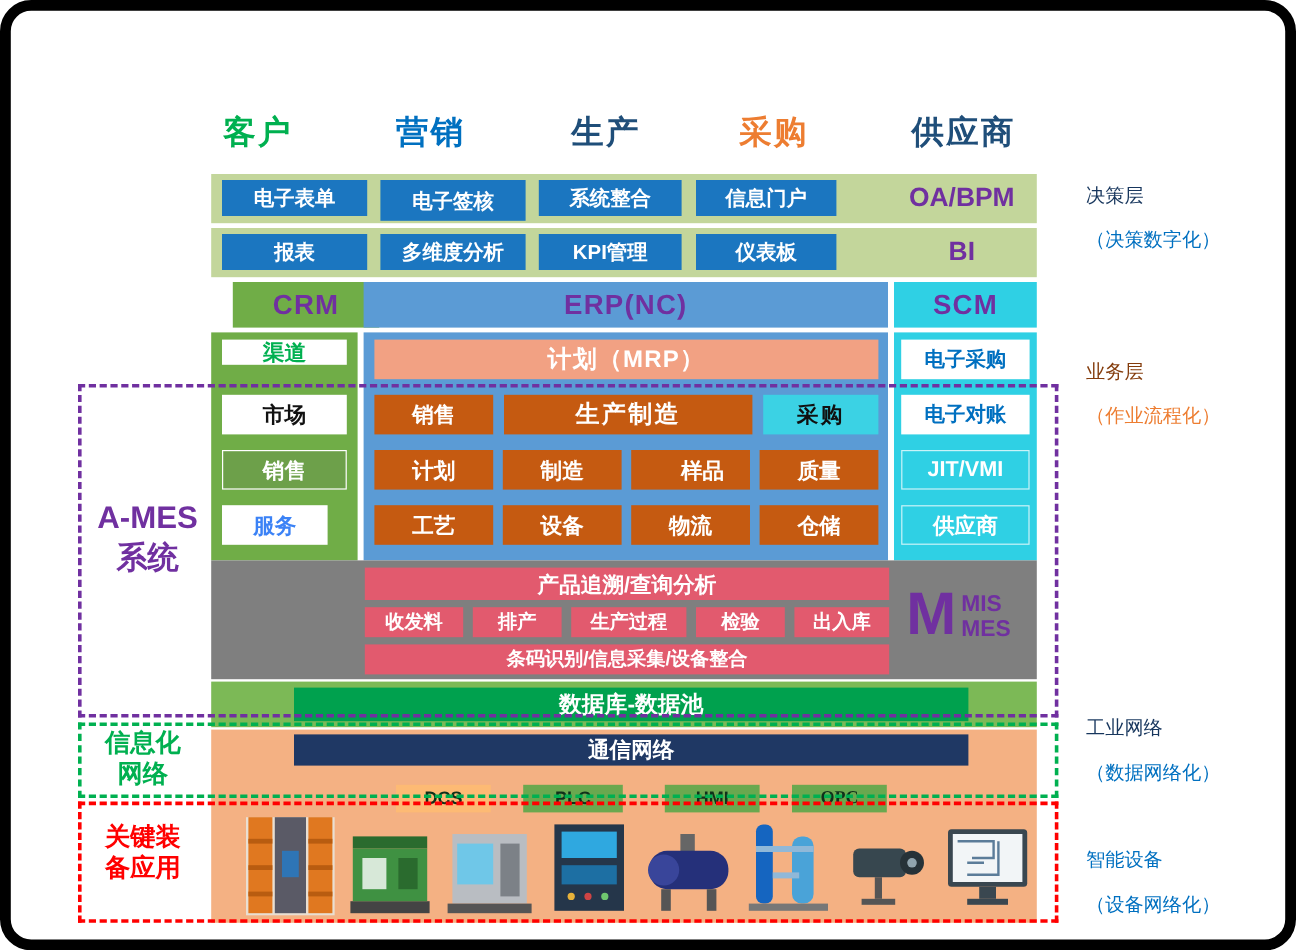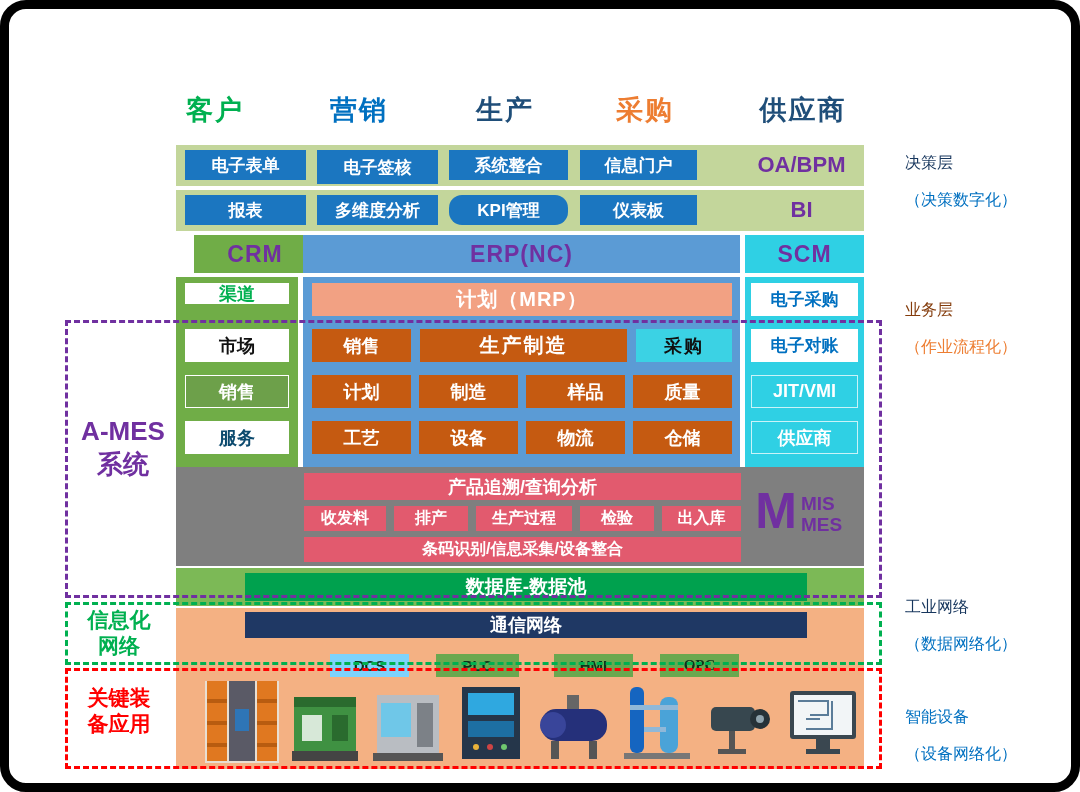--- a/index.html
+++ b/index.html
@@ -37,36 +37,36 @@
   <div class="abs band" style="left:167px;top:136px;width:688px;height:41px;"></div>
   <div class="abs c btn-blue" style="left:176px;top:141px;width:121px;height:30px;">电子表单</div>
   <div class="abs c btn-blue" style="left:308px;top:141px;width:121px;height:34px;">电子签核</div>
   <div class="abs c btn-blue" style="left:440px;top:141px;width:119px;height:30px;">系统整合</div>
   <div class="abs c btn-blue" style="left:571px;top:141px;width:117px;height:30px;">信息门户</div>
   <div class="abs c purple-lbl" style="left:730px;top:138px;width:125px;height:36px;">OA/BPM</div>
 
   <div class="abs band" style="left:167px;top:181px;width:688px;height:41px;"></div>
   <div class="abs c btn-blue" style="left:176px;top:186px;width:121px;height:30px;">报表</div>
   <div class="abs c btn-blue" style="left:308px;top:186px;width:121px;height:30px;">多维度分析</div>
-  <div class="abs c btn-blue" style="left:440px;top:186px;width:119px;height:30px;border-radius:13px;">KPI管理</div>
+  <div class="abs c btn-blue" style="left:440px;top:186px;width:119px;height:30px;">KPI管理</div>
   <div class="abs c btn-blue" style="left:571px;top:186px;width:117px;height:30px;">仪表板</div>
   <div class="abs c purple-lbl" style="left:730px;top:183px;width:125px;height:36px;">BI</div>
 
   <div class="abs c sys-title" style="left:167px;top:226px;width:122px;height:38px;background:#70ad47;margin-left:18px;">CRM</div>
   <div class="abs c sys-title" style="left:294px;top:226px;width:437px;height:38px;background:#5b9bd5;">ERP(NC)</div>
   <div class="abs c sys-title" style="left:736px;top:226px;width:119px;height:38px;background:#2fd0e4;text-align:right;">SCM</div>
 
   <div class="abs" style="left:167px;top:268px;width:122px;height:190px;background:#70ad47;"></div>
   <div class="abs" style="left:294px;top:268px;width:437px;height:190px;background:#5b9bd5;"></div>
   <div class="abs" style="left:736px;top:268px;width:119px;height:190px;background:#2fd0e4;"></div>
 
   <div class="abs c box-white" style="left:176px;top:274px;width:104px;height:21px;color:#00b050;">渠道</div>
   <div class="abs c box-white" style="left:176px;top:320px;width:104px;height:33px;color:#111;">市场</div>
   <div class="abs c" style="left:176px;top:366px;width:104px;height:33px;background:#6da04a;border:1px solid #fff;color:#fff;font-weight:bold;font-size:18px;">销售</div>
-  <div class="abs c box-white" style="left:176px;top:412px;width:104px;height:33px;color:#0c4a6e;">服务</div>
+  <div class="abs c box-white" style="left:176px;top:412px;width:88px;height:33px;color:#3b82f6;">服务</div>
 
   <div class="abs c" style="left:303px;top:274px;width:420px;height:33px;background:#f2a183;color:#fff;font-weight:bold;font-size:20px;letter-spacing:1px;">计划（MRP）</div>
 
   <div class="abs c btn-orange" style="left:303px;top:320px;width:99px;height:33px;">销售</div>
   <div class="abs c btn-orange" style="left:411px;top:320px;width:207px;height:33px;font-size:20px;letter-spacing:2px;">生产制造</div>
   <div class="abs c btn-cyanbox" style="left:627px;top:320px;width:96px;height:33px;letter-spacing:2px;">采购</div>
 
   <div class="abs c btn-orange" style="left:303px;top:366px;width:99px;height:33px;">计划</div>
   <div class="abs c btn-orange" style="left:410px;top:366px;width:99px;height:33px;">制造</div>
   <div class="abs c btn-orange" style="left:517px;top:366px;width:99px;height:33px;padding-left:20px;">样品</div>
@@ -95,21 +95,21 @@
     <div>MIS</div>
     <div>MES</div>
   </div>
 
   <div class="abs" style="left:167px;top:559px;width:688px;height:38px;background:#7cb956;"></div>
   <div class="abs c" style="left:236px;top:564px;width:562px;height:28px;background:#00a14e;color:#fff;font-weight:bold;font-size:19px;">数据库-数据池</div>
 
   <div class="abs" style="left:167px;top:599px;width:688px;height:161px;background:#f4b183;"></div>
   <div class="abs c" style="left:236px;top:603px;width:562px;height:26px;background:#1f3864;color:#fff;font-weight:bold;font-size:18px;">通信网络</div>
 
-  <div class="abs c" style="left:321px;top:645px;width:79px;height:23px;background:#7dd3fc;color:#10301a;font-weight:bold;font-size:15px;">DCS</div>
+  <div class="abs c" style="left:321px;top:645px;width:79px;height:23px;background:#fdba74;color:#10301a;font-weight:bold;font-size:15px;">DCS</div>
   <div class="abs c" style="left:427px;top:645px;width:83px;height:23px;background:#6aa84f;color:#10301a;font-weight:bold;font-size:15px;">PLC</div>
   <div class="abs c" style="left:545px;top:645px;width:79px;height:23px;background:#6aa84f;color:#10301a;font-weight:bold;font-size:15px;">HMI</div>
   <div class="abs c" style="left:651px;top:645px;width:79px;height:23px;background:#6aa84f;color:#10301a;font-weight:bold;font-size:15px;font-family:Liberation Serif, serif;">OPC</div>
 
   <div class="abs" style="left:194px;top:668px;width:662px;height:88px;display:flex;gap:5px;">
     <div class="eq">
       <svg width="74" height="84" viewBox="0 0 74 84">
         <rect x="0" y="2" width="74" height="82" fill="#e9dfd2"></rect>
         <rect x="2" y="2" width="20" height="80" fill="#e07820"></rect>
         <rect x="52" y="2" width="20" height="80" fill="#e07820"></rect>

